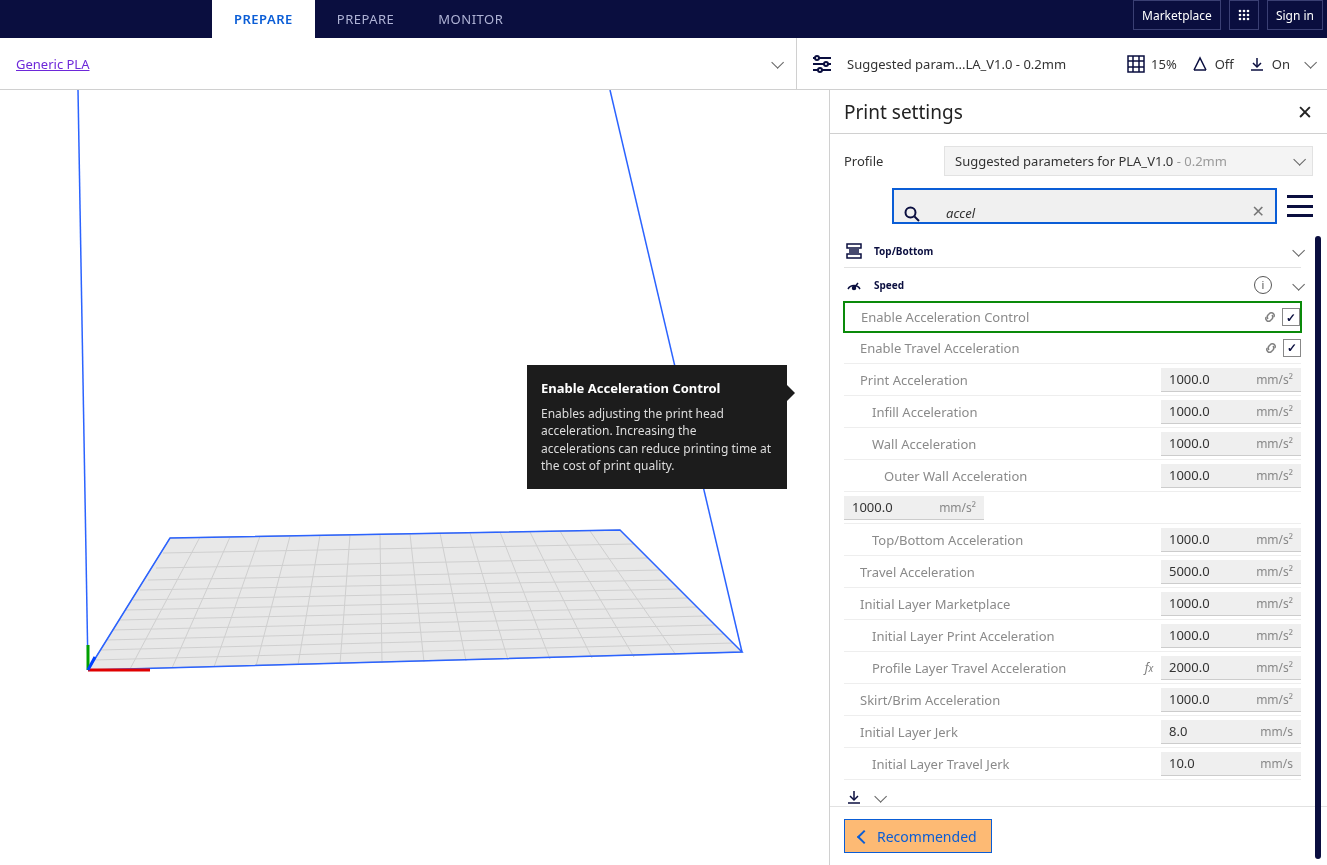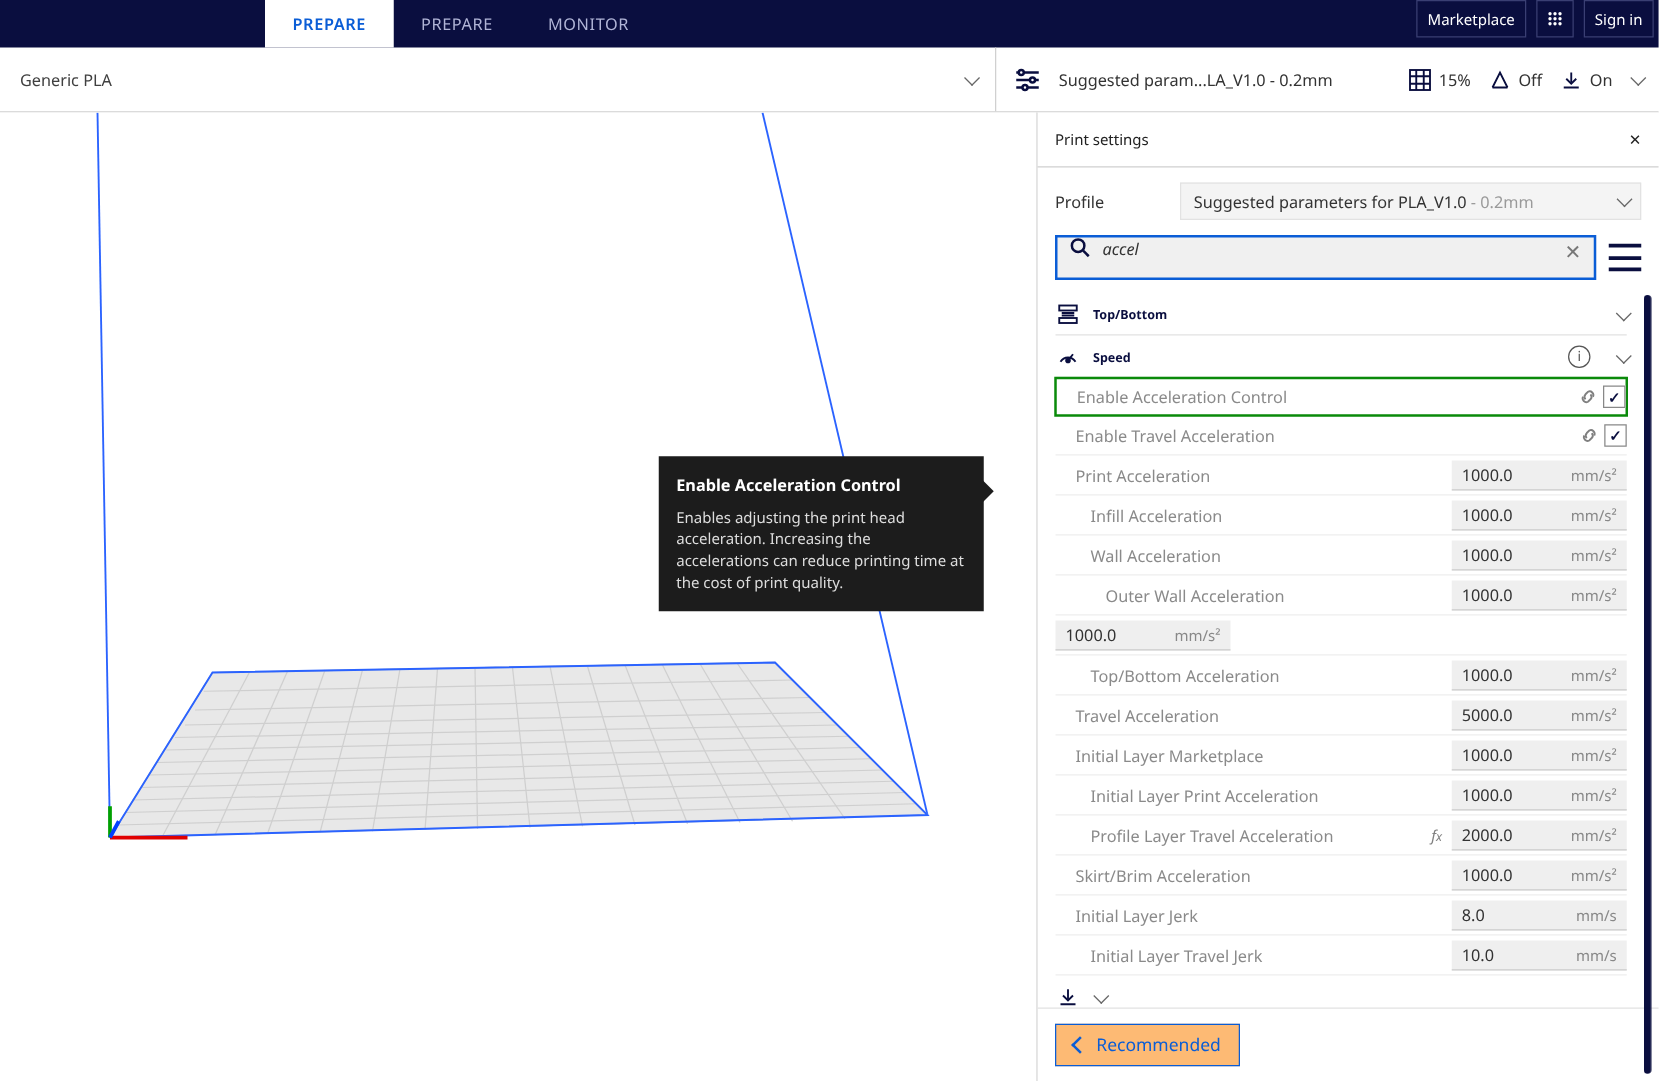--- a/index.html
+++ b/index.html
@@ -11,46 +11,46 @@
   .tabs { display: flex; height: 100%; }
   .tab { padding: 0 22px; display: flex; align-items: center; font-size: 13px; letter-spacing: 0.5px; color: #b0b4d6; cursor: pointer; }
   .tab.active { background: #fff; color: #0a5dd6; font-weight: 600; }
   .topbar-right { margin-left: auto; display: flex; align-items: center; gap: 8px; padding-right: 4px; }
   .tb-btn { height: 30px; display: flex; align-items: center; justify-content: center; border: 1px solid #3a3f73; color: #fff; background: transparent; padding: 0 8px; font-size: 12px; cursor: pointer; }
   .tb-icon { width: 30px; }
 
   
   .secondbar { height: 52px; display: flex; border-bottom: 1px solid #d0d0d0; }
   .material-select { flex: 1; display: flex; align-items: center; padding: 0 16px; border-right: 1px solid #d0d0d0; justify-content: space-between; cursor: pointer; }
-  .material-select span { font-size: 13px; color: #404040; }
+  .material-select span { font-size: 13px; color: #6d28d9; text-decoration: underline; }
   .chev-down::before { content: ""; display: inline-block; width: 8px; height: 8px; border-right: 1.5px solid #666; border-bottom: 1.5px solid #666; transform: rotate(45deg) translateY(-3px); }
   .settings-summary { width: 530px; display: flex; align-items: center; padding: 0 14px; gap: 14px; font-size: 13px; color: #333; cursor: pointer; }
   .sum-item { display: flex; align-items: center; gap: 6px; }
 
   
   .main { display: flex; height: calc(865px - 38px - 52px); }
   .viewport { flex: 1; position: relative; background: #fff; overflow: hidden; }
   .side { width: 498px; border-left: 1px solid #d0d0d0; display: flex; flex-direction: column; background: #fff; }
 
   
   .tooltip { position: absolute; left: 527px; top: 275px; width: 260px; background: #1c1c1c; color: #fff; padding: 14px; font-size: 12px; }
   .tooltip::after { content: ""; position: absolute; right: -18px; top: 18px; border: 10px solid transparent; border-left-color: #1c1c1c; }
   .tooltip .tt-title { font-weight: 700; font-size: 13px; margin-bottom: 8px; }
   .tooltip .tt-body { line-height: 1.45; color: #ddd; }
 
   
   .panel-header { height: 44px; border-bottom: 1px solid #d0d0d0; display: flex; align-items: center; padding: 0 14px; justify-content: space-between; }
-  .panel-header span { font-size: 12px; color: #222; }
+  .panel-header span { font-size: 19px; color: #222; }
   .close-x { font-size: 16px; color: #555; cursor: pointer; }
   .profile-row { display: flex; align-items: center; padding: 12px 14px; gap: 12px; }
   .profile-row label { font-size: 13px; color: #333; width: 88px; }
   .profile-select { flex: 1; height: 30px; background: #f4f4f4; border: 1px solid #e2e2e2; display: flex; align-items: center; padding: 0 10px; justify-content: space-between; font-size: 13px; color: #333; cursor: pointer; }
   .profile-select .dim { color: #9a9a9a; }
   .search-row { display: flex; align-items: center; padding: 0 14px 10px 14px; gap: 10px; }
-  .search-box { flex: 1; height: 36px; border: 2px solid #0a5dd6; background: #f0f0f0; display: flex; align-items: flex-start; padding: 0 10px; gap: 10px; }
+  .search-box { flex: 1; height: 36px; border: 2px solid #0a5dd6; background: #f0f0f0; display: flex; align-items: flex-end; padding: 0 10px; gap: 26px; margin-left: 48px; }
   .search-box input { flex: 1; border: none; background: transparent; outline: none; font-size: 13px; font-style: italic; color: #333; }
   .hamburger { width: 26px; height: 22px; display: flex; flex-direction: column; justify-content: space-between; cursor: pointer; }
   .hamburger div { height: 3px; background: #0a0e3f; }
 
   .settings-scroll { flex: 1; overflow-y: auto; padding: 0 26px 0 14px; position: relative; }
   .scroll-ind { position: absolute; right: 6px; top: 236px; bottom: 6px; width: 6px; background: #0a0e3f; border-radius: 3px; }
 
   .section-hdr { height: 34px; display: flex; align-items: center; gap: 10px; border-bottom: 1px solid #e2e2e2; cursor: pointer; }
   .section-hdr .sh-icon { width: 20px; height: 20px; display: flex; align-items: center; justify-content: center; color: #0a0e3f; }
   .section-hdr .sh-label { font-size: 10px; font-weight: 700; color: #0a0e3f; flex: 1; }

